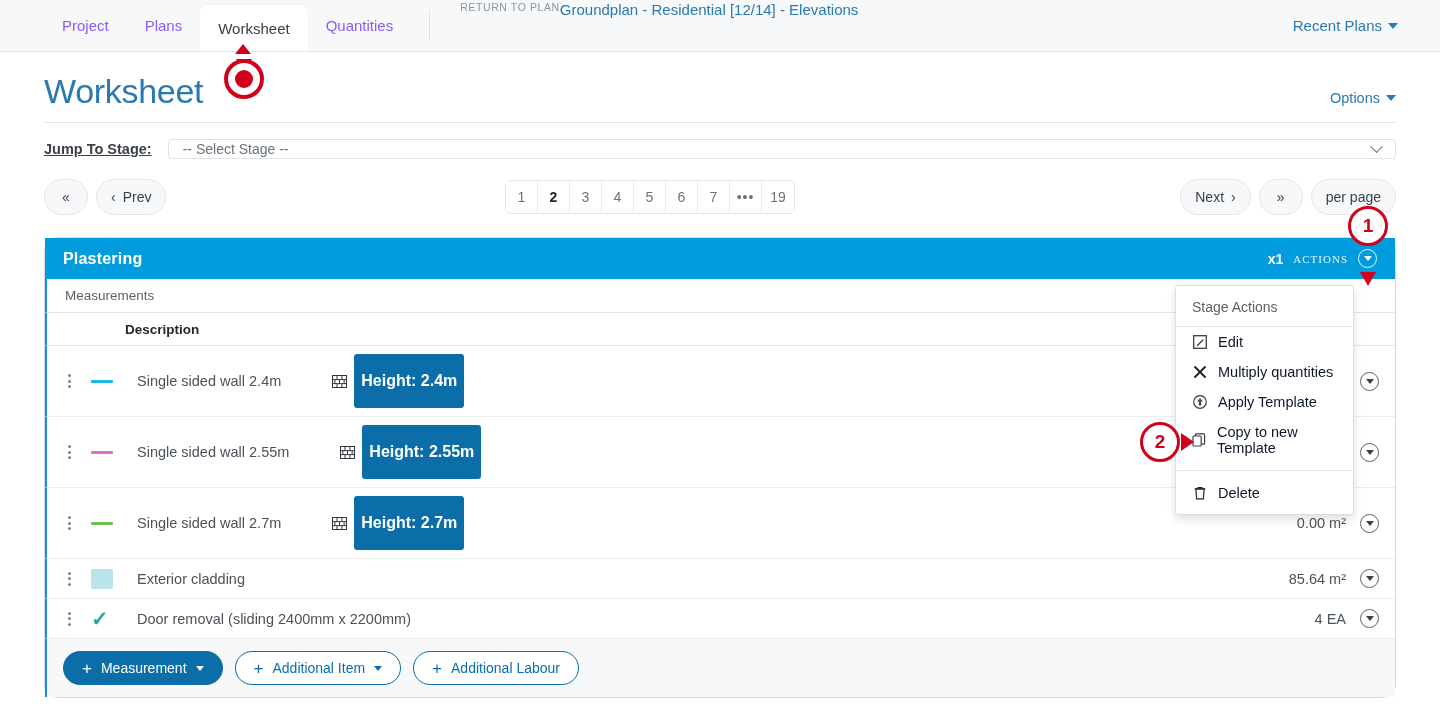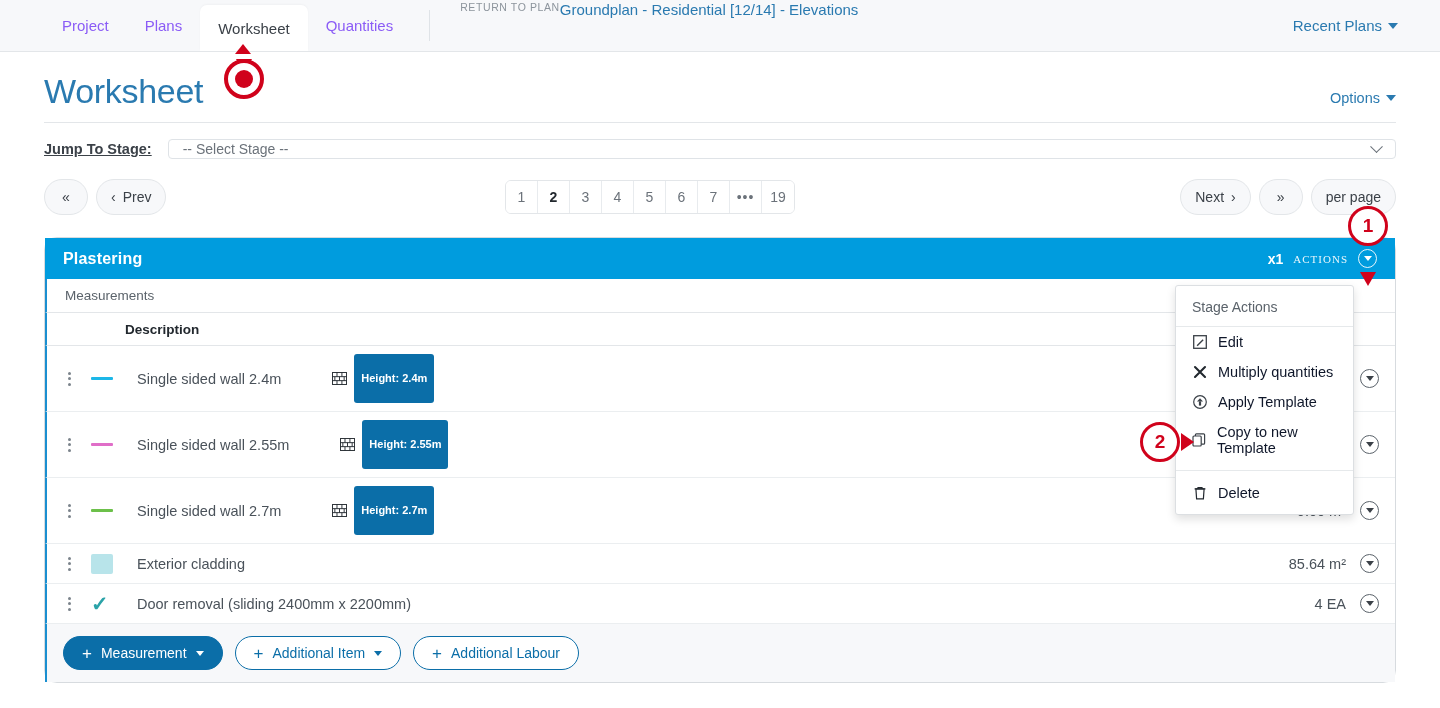--- a/index.html
+++ b/index.html
@@ -257,21 +257,21 @@
   .check-swatch { font-size: 21px; line-height: 1; color: #2ba3a8; font-weight: bold; }
   .row-desc { font-size: 14.5px; color: #4a525a; }
   .row-badges { display: flex; align-items: center; gap: 7px; padding-left: 46px; }
   .brick {
     width: 15px; height: 13px;
     display: block;
   }
   .badge {
     background: #0b6ea8;
     color: #fff;
-    font-size: 11px;
+    font-size: 16px;
     font-weight: bold;
     border-radius: 3px;
     padding: 19px 7px;
     line-height: 1;
     white-space: nowrap;
   }
   .row-qty {
     font-size: 14.5px;
     color: #4a525a;
     text-align: right;

